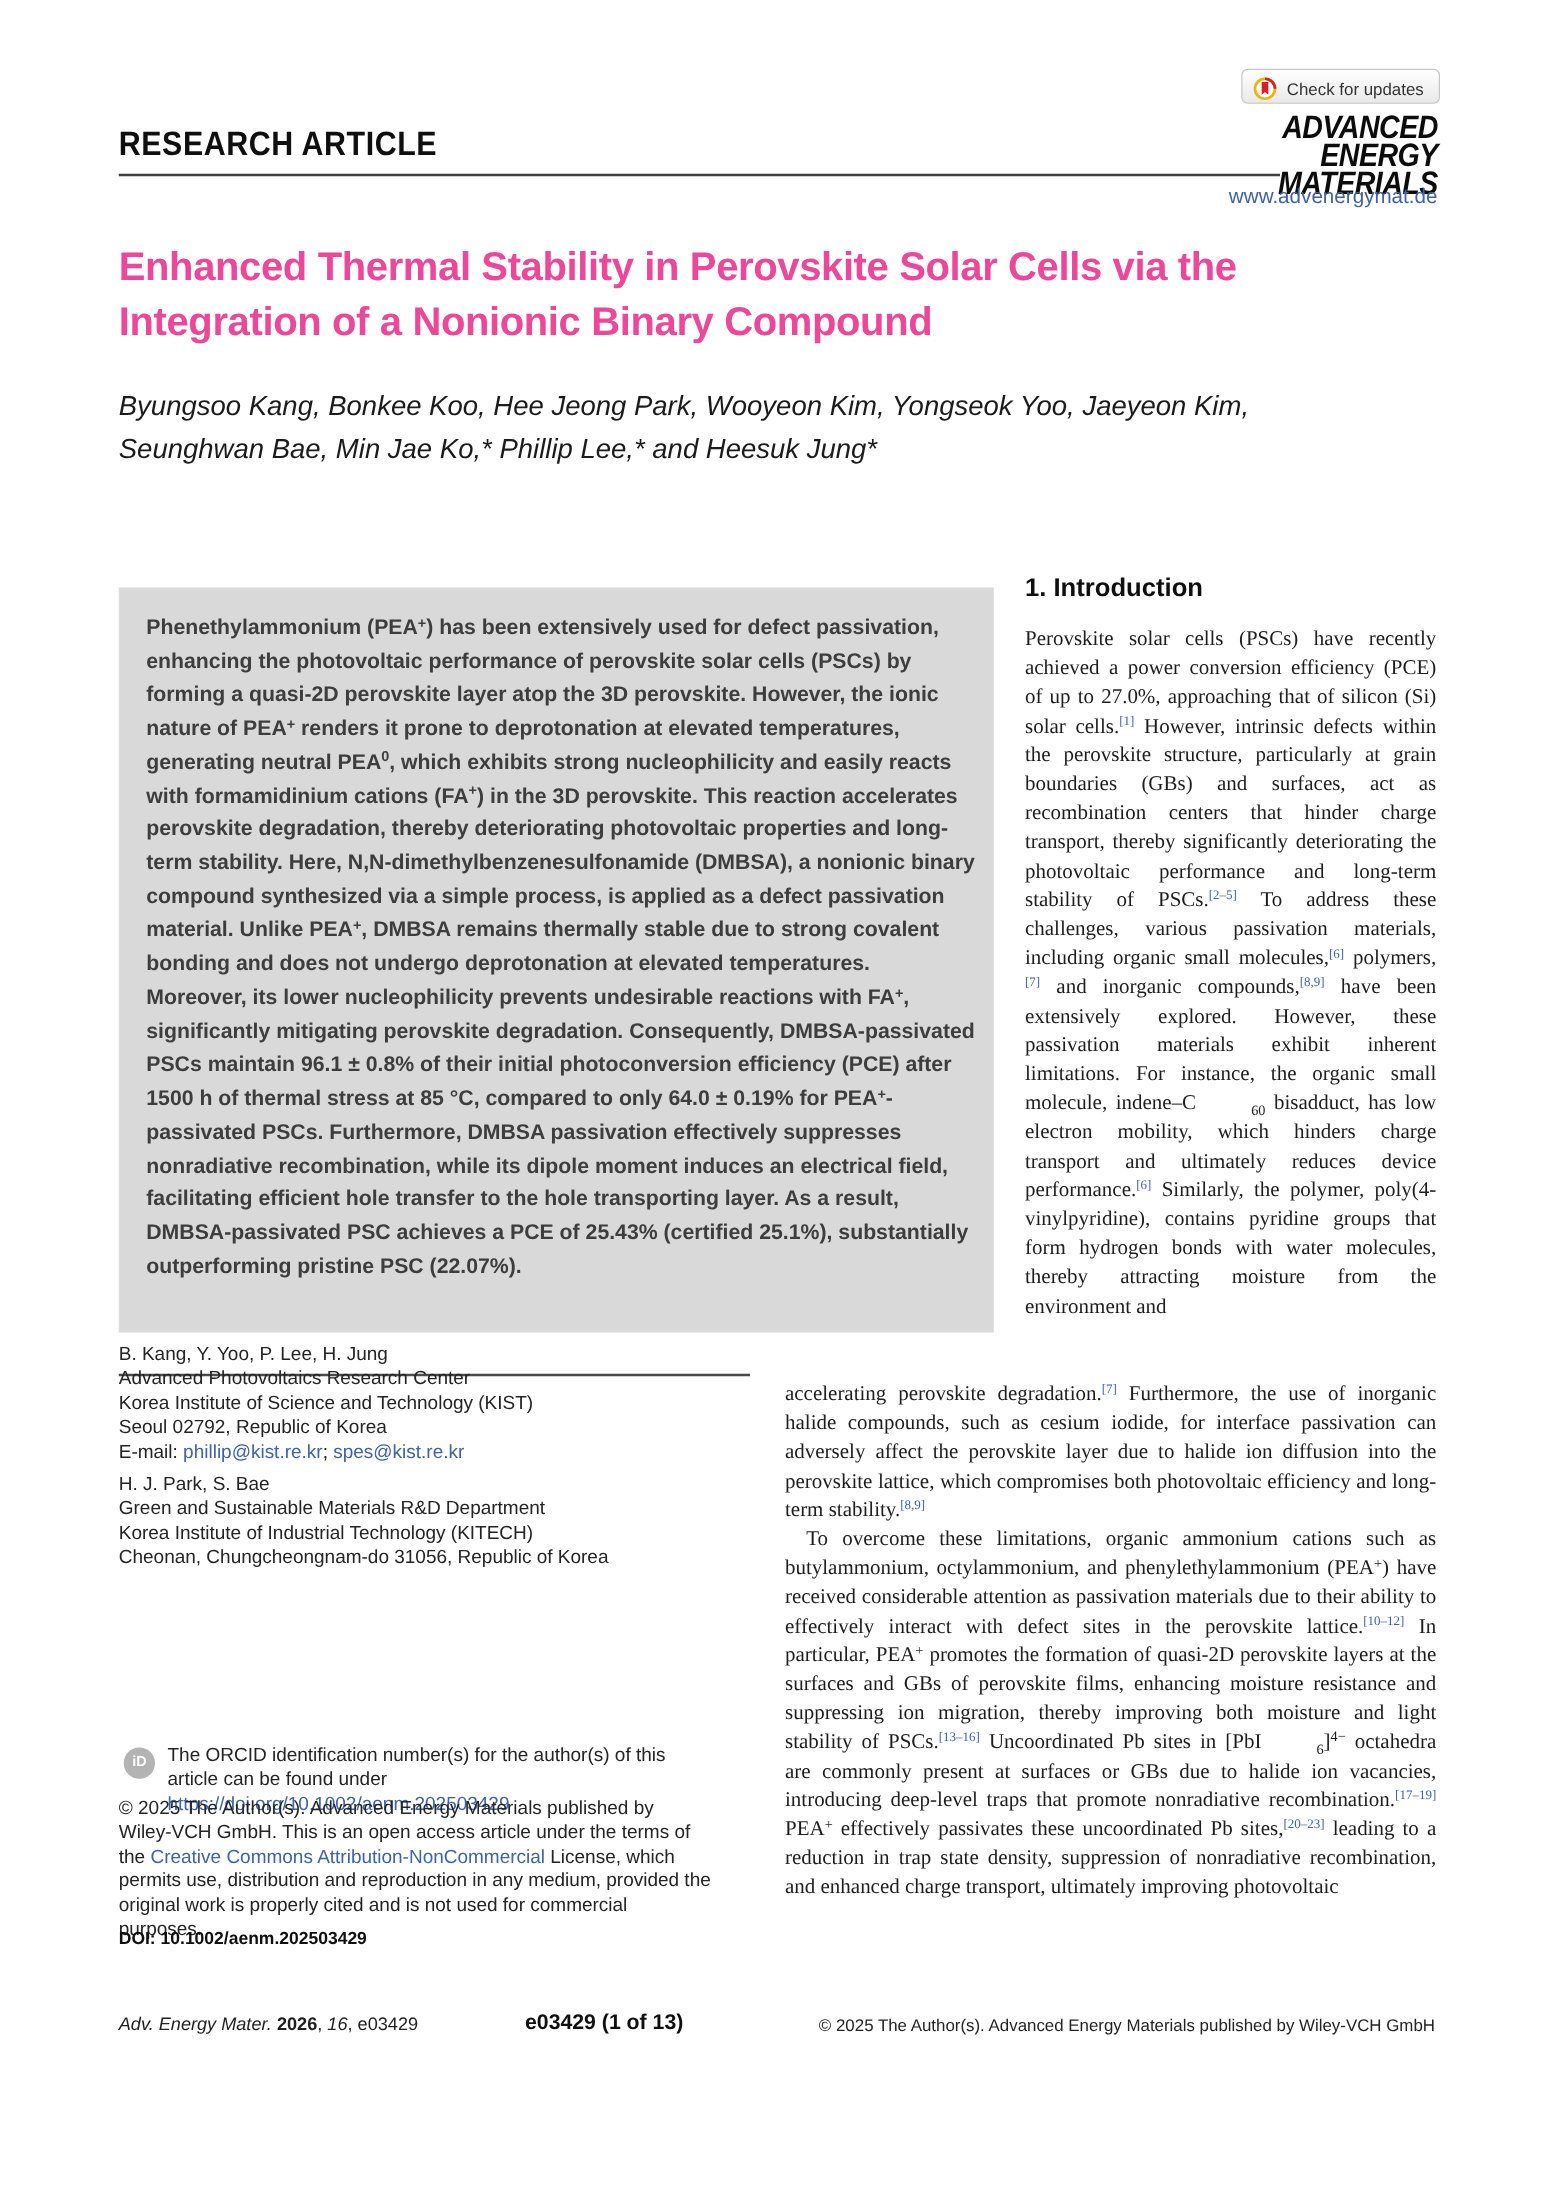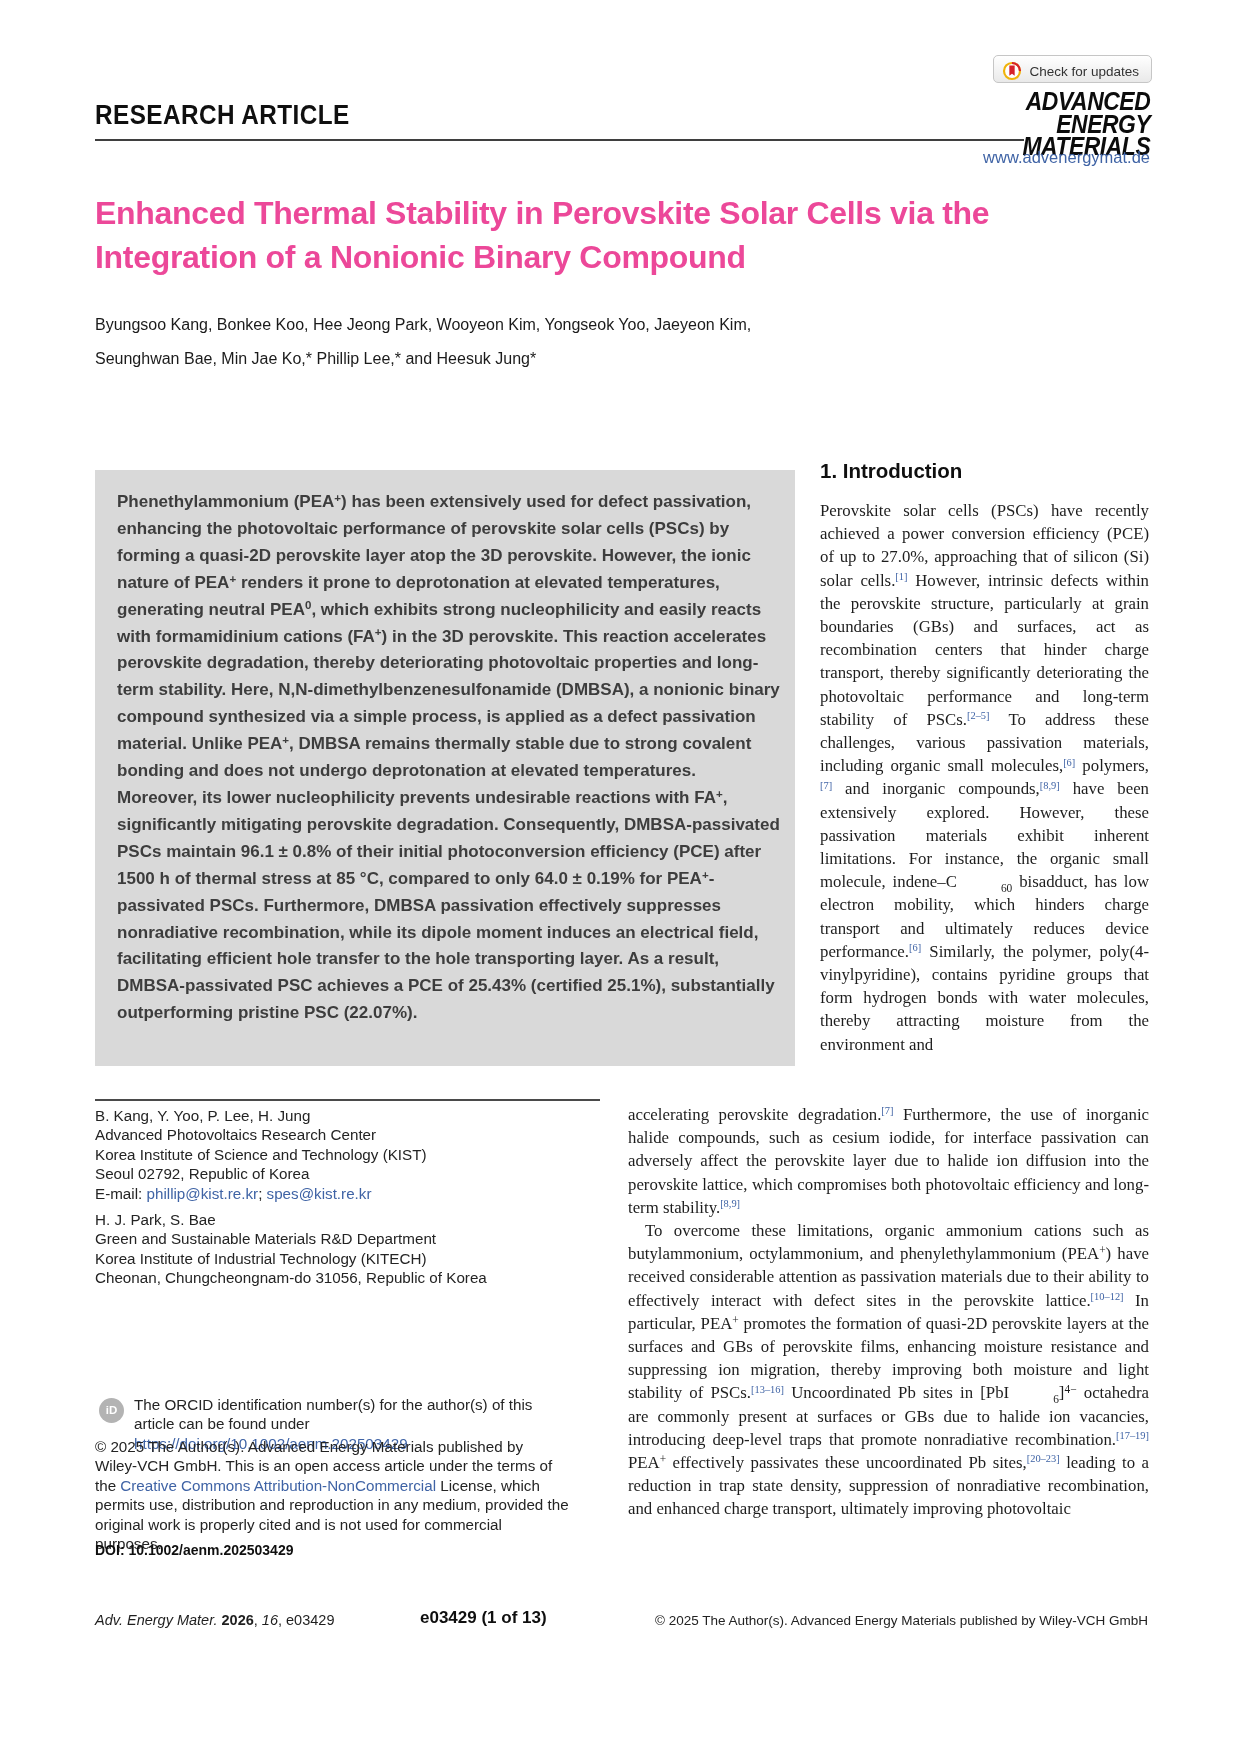--- a/index.html
+++ b/index.html
@@ -18,21 +18,21 @@
   .article-type{position:absolute;left:95px;top:100px;font-size:27px;font-weight:bold;letter-spacing:0.5px;
     color:#0f0f0f;transform:scaleX(0.9);transform-origin:left;white-space:nowrap;}
   .header-rule{position:absolute;left:95px;top:139px;width:929px;height:2px;background:#3f3f3f;}
   .logo{position:absolute;right:90px;top:90px;text-align:right;font-weight:bold;font-style:italic;
     font-size:26px;line-height:22.5px;color:#0c0c0c;transform:scaleX(0.88);transform-origin:right;letter-spacing:-0.5px;}
   .site-url{position:absolute;right:90px;top:148px;font-size:16.5px;font-weight:normal;color:var(--link-blue);text-decoration:none;}
 
   
   .title{position:absolute;left:95px;top:191px;width:980px;margin:0;font-size:32px;line-height:44px;
     font-weight:bold;color:#ec4899;letter-spacing:-0.3px;white-space:pre-line;}
-  .authors{position:absolute;left:95px;top:308px;width:980px;font-size:16px;
+  .authors{position:absolute;left:95px;top:308px;width:980px;font-style:italic;font-size:22px;
     line-height:34px;color:#1b1b1b;white-space:pre-line;}
 
   
   .abstract{position:absolute;left:95px;top:470px;width:700px;height:596px;background:var(--abstract-bg);
     box-sizing:border-box;padding:19px 15px 0 22px;font-size:17px;line-height:26.9px;font-weight:bold;
     color:#3d3d3d;overflow:hidden;text-align:left;}
 
   
   .intro-h{position:absolute;left:820px;top:459px;margin:0;font-size:20.5px;font-weight:bold;color:#0f0f0f;}
   .serif{font-family:"Liberation Serif","DejaVu Serif",serif;font-size:16.8px;line-height:23.2px;
@@ -40,21 +40,21 @@
   .intro-col{position:absolute;left:820px;top:499px;width:329px;max-height:606px;overflow:hidden;}
   .intro-wide1{position:absolute;left:628px;top:1103px;width:521px;max-height:118px;overflow:hidden;}
   .intro-wide2{position:absolute;left:628px;top:1219px;width:521px;max-height:352px;overflow:hidden;text-indent:17px;}
 
   sub{font-size:68%;line-height:0;padding-left:44px;}
   sup{font-size:68%;line-height:0;vertical-align:baseline;position:relative;top:-0.45em;}
   sup.cite{color:var(--link-blue);font-size:62%;top:-0.55em;}
 
   
   .affil-rule{position:absolute;left:95px;top:1099px;width:505px;height:2px;background:#4a4a4a;}
-  .affils{position:absolute;left:95px;top:1106px;width:478px;font-size:15.2px;line-height:19.4px;color:#242424;}
+  .affils{position:absolute;left:95px;top:1074px;width:478px;font-size:15.2px;line-height:19.4px;color:#242424;}
   .affil-group{margin-bottom:7px;}
   .pre{white-space:pre-line;}
   .inline-link{color:var(--link-blue);text-decoration:none;}
   .orcid-row{position:absolute;left:99px;top:1395px;width:478px;display:flex;gap:10px;
     font-size:15.2px;line-height:19.4px;color:#242424;}
   .orcid-icon{flex:0 0 auto;width:25px;height:25px;border-radius:50%;background:#b3b3b3;color:#fff;
     font-size:11.5px;font-weight:bold;display:flex;align-items:center;justify-content:center;margin-top:3px;}
   .license{position:absolute;left:95px;top:1437px;width:474px;font-size:15.2px;line-height:19.4px;color:#242424;}
   .doi{position:absolute;left:95px;top:1542px;font-size:14px;font-weight:bold;color:#0f0f0f;}
 

